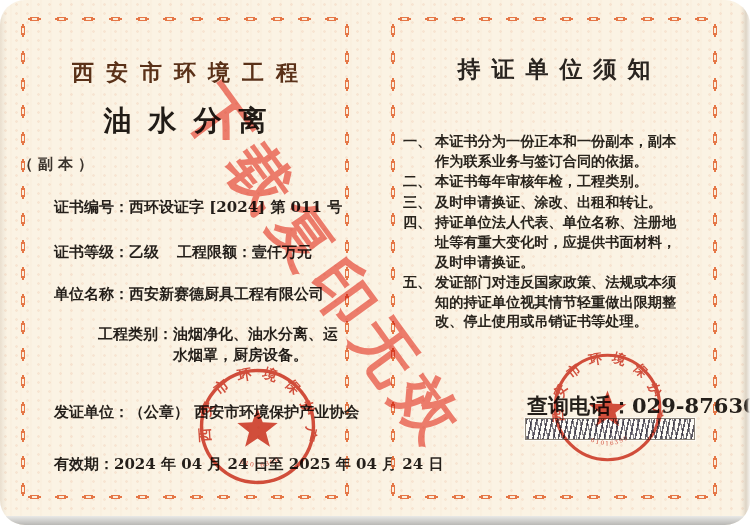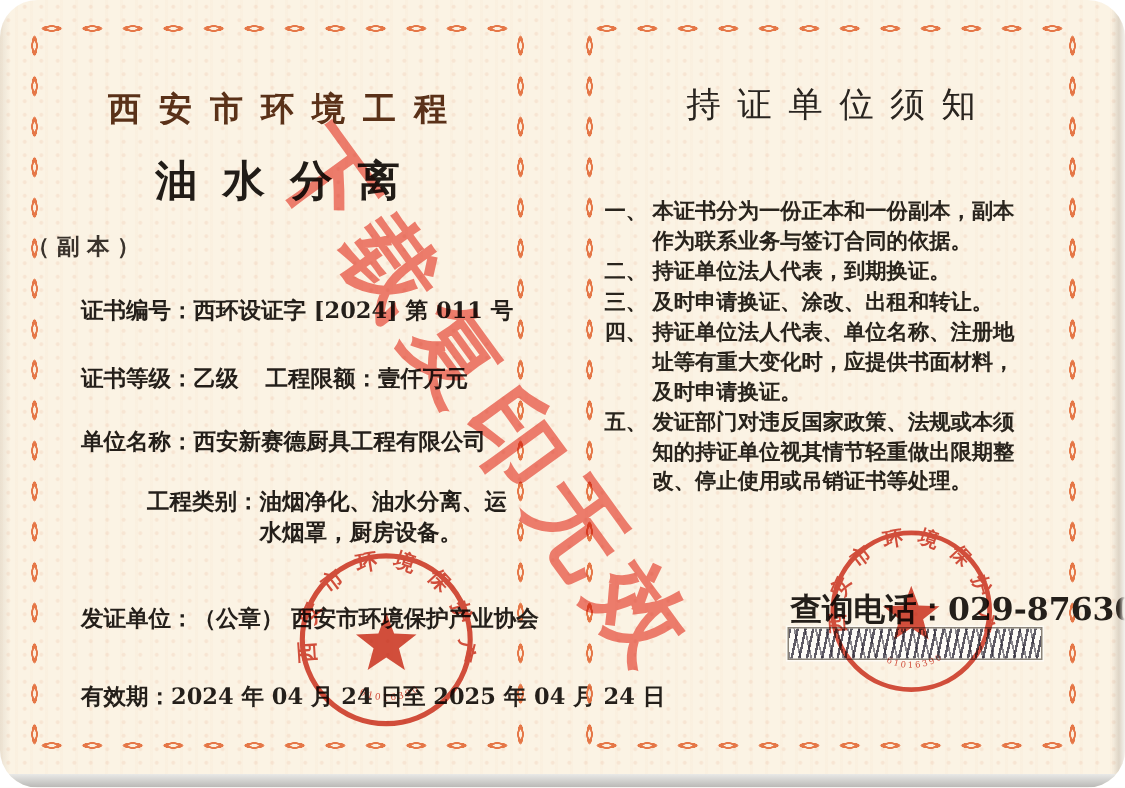--- a/index.html
+++ b/index.html
@@ -47,21 +47,21 @@
     color:#241f1a;display:flex;align-items:flex-start;line-height:21px;}
   .row .lbl{white-space:nowrap;}
   .row .val{white-space:nowrap;}
   .row .val.wrap{white-space:normal;width:206px;}
   .row .lbl2{margin-left:18px;white-space:nowrap;}
   .r-certno{top:183px;} .r-grade{top:228px;} .r-company{top:270px;}
   .r-category{top:310px;margin-left:44px;} .r-issuer{top:388px;} .r-valid{top:440px;}
 
   
   .rtitle{position:absolute;top:40px;left:0;right:0;text-align:center;
-    font-size:23px;font-weight:normal;letter-spacing:11px;padding-left:11px;color:#2a2520;}
+    font-size:23px;font-weight:bold;letter-spacing:11px;padding-left:11px;color:#2a2520;}
   .notices{position:absolute;top:118px;left:15px;right:8px;}
   .notice{display:flex;font-size:14.2px;line-height:19.6px;font-weight:600;
     color:#29241d;margin-bottom:1px;}
   .notice .num{width:32px;flex:none;}
   .notice .txt{width:254px;}
   .phoneline{position:absolute;top:378px;left:139px;font-size:21px;
     font-weight:bold;color:#241f1a;white-space:nowrap;}
   .redacted{position:absolute;top:404px;left:137px;width:168px;height:20px;
     background:
       repeating-linear-gradient(102deg, rgba(40,36,50,.75) 0 1.6px, transparent 1.6px 5px),
@@ -132,21 +132,21 @@
 
     <div class="rtitle">持证单位须知</div>
 
     <div class="notices">
       <div class="notice">
         <span class="num">一、</span>
         <span class="txt">本证书分为一份正本和一份副本，副本作为联系业务与签订合同的依据。</span>
       </div>
       <div class="notice">
         <span class="num">二、</span>
-        <span class="txt">持证单位法人代表，到期换证。</span>
+        <span class="txt">本证书每年审核年检，工程类别。</span>
       </div>
       <div class="notice">
         <span class="num">三、</span>
         <span class="txt">及时申请换证、涂改、出租和转让。</span>
       </div>
       <div class="notice">
         <span class="num">四、</span>
         <span class="txt">持证单位法人代表、单位名称、注册地址等有重大变化时，应提供书面材料，及时申请换证。</span>
       </div>
       <div class="notice">

